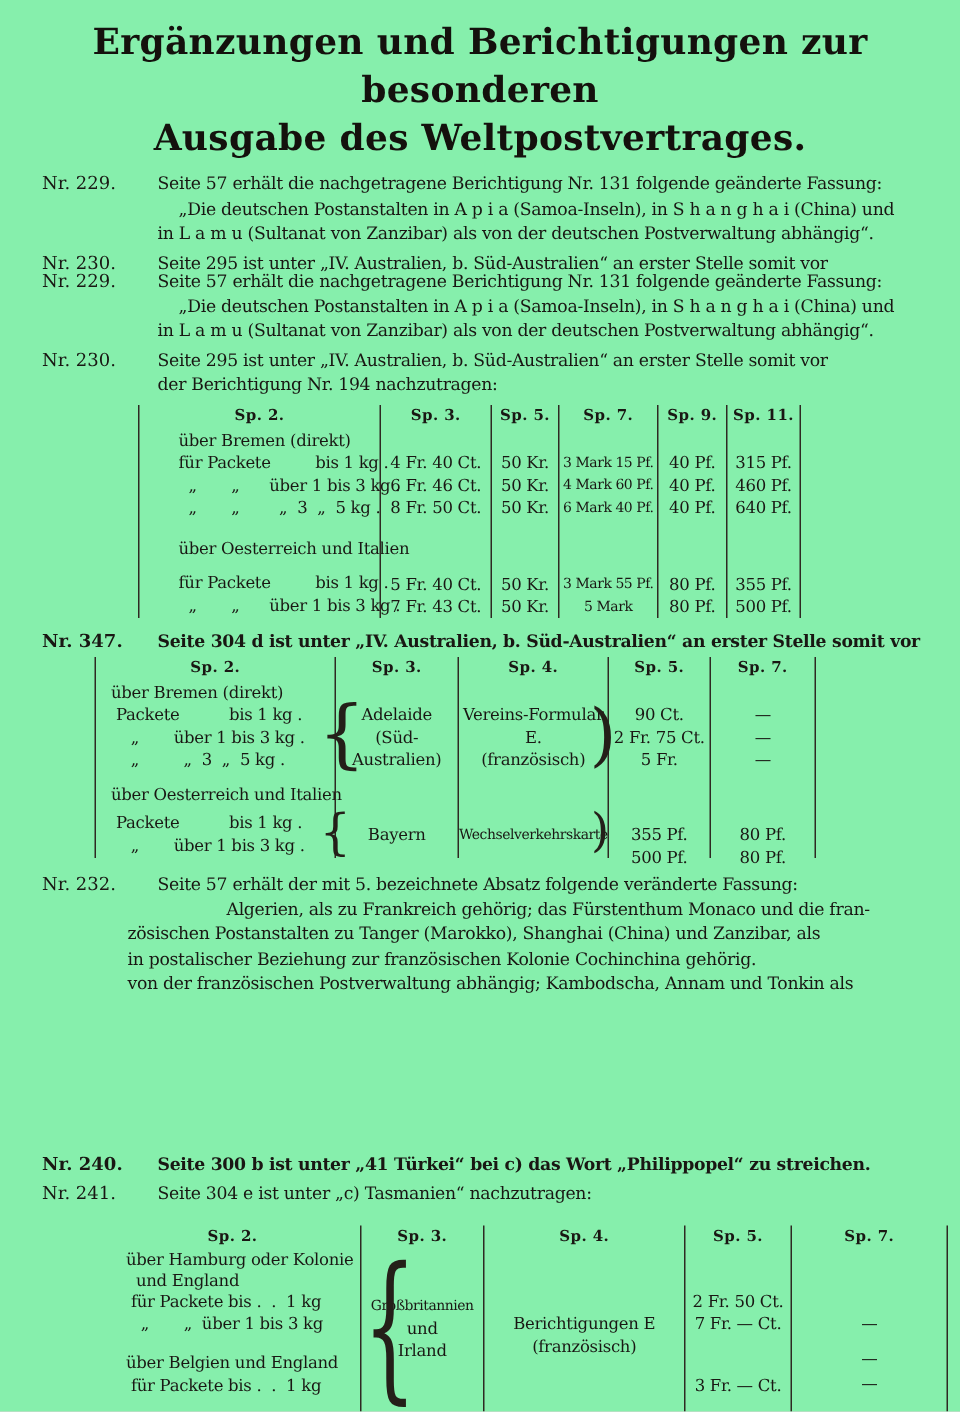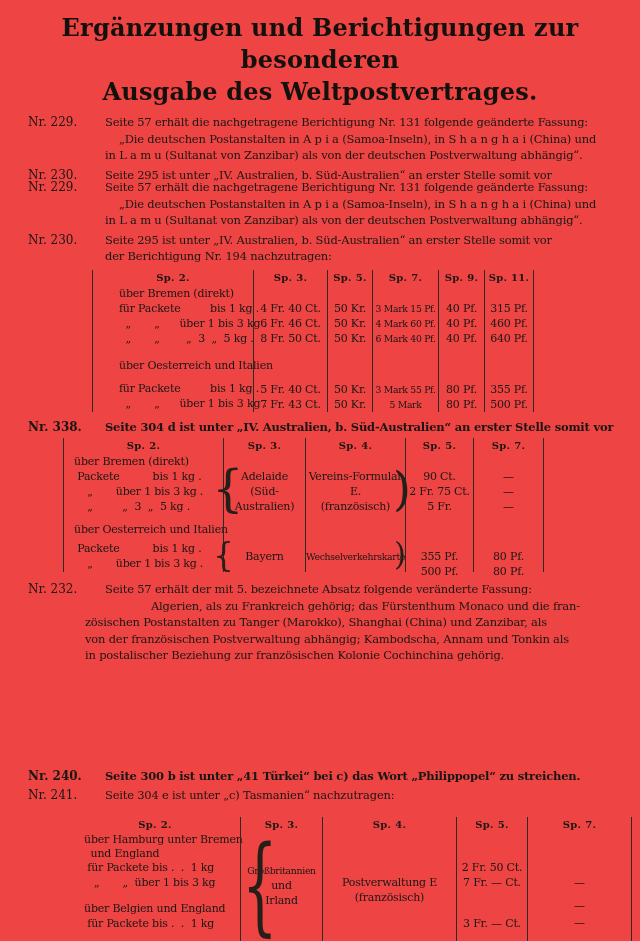--- a/index.html
+++ b/index.html
@@ -1,16 +1,16 @@
 <!DOCTYPE html>
 <html><head>
 <meta charset="utf-8">
 <style>
   html,body{margin:0;padding:0;background:#d8d8d4;}
-  .page{position:relative;width:640px;height:941px;margin:0 auto;background:#ef4444;color:#191713;
+  .page{position:relative;width:640px;height:941px;margin:0 auto;background:#86efac;color:#191713;
         font-family:"DejaVu Serif",serif;overflow:hidden;}
   .title{padding-top:12px;text-align:center;font-weight:bold;font-size:24px;line-height:32px;
          letter-spacing:.2px;color:#14110d;}
   .entry{display:flex;margin:0 4px 3px 28px;}
   .num{flex:none;width:70px;font-size:12px;line-height:16.5px;white-space:nowrap;}
   .lines{flex:1;min-width:0;padding-left:7px;}
   .ln{display:block;font-size:11.5px;line-height:16.5px;letter-spacing:-0.2px;white-space:nowrap;}
   .ind2{padding-left:14px;}
   .ind{padding-left:46px;}
   .out{margin-left:-20px;}
@@ -138,21 +138,21 @@
         <div class="c ctr">640 Pf.</div>
         <div class="sp" style="height:36px"></div>
         <div class="c ctr">355 Pf.</div>
         <div class="c ctr">500 Pf.</div>
       </div>
       <div class="endbar"></div>
     </div>
   </div>
 
   <div class="entry bold" style="margin-top:7px">
-    <span class="num">Nr. 338.</span>
+    <span class="num">Nr. 347.</span>
     <span class="lines">
       <span class="ln">Seite 304 d ist unter „IV. Australien, b. Süd-Australien“ an erster Stelle somit vor</span>
     </span>
   </div>
 
   <div class="tblwrap" style="margin:3px 0 0 63px">
     <div class="tbl t2">
       <div class="col" style="width:160px">
         <div class="hc">Sp. 2.</div>
         <div class="c w2 lab">über Bremen (direkt)</div>
@@ -214,22 +214,22 @@
     <span class="brace" style="left:330px;top:29px;font-size:46px;line-height:44px">)</span>
     <span class="brace" style="left:331px;top:102px;font-size:31px;line-height:29px">)</span>
   </div>
 
   <div class="entry" style="margin-top:9px">
     <span class="num">Nr. 232.</span>
     <span class="lines">
       <span class="ln">Seite 57 erhält der mit 5. bezeichnete Absatz folgende veränderte Fassung:</span>
       <span class="ln ind">Algerien, als zu Frankreich gehörig; das Fürstenthum Monaco und die fran-</span>
       <span class="ln out">zösischen Postanstalten zu Tanger (Marokko), Shanghai (China) und Zanzibar, als</span>
+      <span class="ln out">in postalischer Beziehung zur französischen Kolonie Cochinchina gehörig.</span>
       <span class="ln out">von der französischen Postverwaltung abhängig; Kambodscha, Annam und Tonkin als</span>
-      <span class="ln out">in postalischer Beziehung zur französischen Kolonie Cochinchina gehörig.</span>
     </span>
   </div>
 
   <div class="entry bold" style="margin-top:104px">
     <span class="num">Nr. 240.</span>
     <span class="lines">
       <span class="ln">Seite 300 b ist unter „41 Türkei“ bei c) das Wort „Philippopel“ zu streichen.</span>
     </span>
   </div>
 
@@ -237,40 +237,40 @@
     <span class="num">Nr. 241.</span>
     <span class="lines">
       <span class="ln">Seite 304 e ist unter „c) Tasmanien“ nachzutragen:</span>
     </span>
   </div>
 
   <div class="tblwrap" style="margin:13px 0 0 70px">
     <div class="tbl t3">
       <div class="col nob" style="width:170px">
         <div class="hc">Sp. 2.</div>
-        <div class="c14 w2 lab">über Hamburg unter Bremen</div>
+        <div class="c14 w2 lab">über Hamburg oder Kolonie</div>
         <div class="c13 w2 lab">  und England</div>
         <div class="c w2"> für Packete bis .  .  1 kg</div>
         <div class="c w2">   „       „  über 1 bis 3 kg</div>
         <div class="sp" style="height:12px"></div>
         <div class="c14 w2 lab">über Belgien und England</div>
         <div class="c w2"> für Packete bis .  .  1 kg</div>
 
       </div>
       <div class="col" style="width:82px">
         <div class="hc">Sp. 3.</div>
         <div class="sp" style="height:30px"></div>
         <div class="c ctr fs9">Großbritannien</div>
         <div class="c ctr">und</div>
         <div class="c ctr">Irland</div>
       </div>
       <div class="col" style="width:134px">
         <div class="hc">Sp. 4.</div>
         <div class="sp" style="height:42px"></div>
-        <div class="c ctr">Postverwaltung E</div>
+        <div class="c ctr">Berichtigungen E</div>
         <div class="c ctr">(französisch)</div>
       </div>
       <div class="col" style="width:71px">
         <div class="hc">Sp. 5.</div>
         <div class="sp" style="height:27px"></div>
         <div class="c ctr">2 Fr. 50 Ct.</div>
         <div class="c ctr">7 Fr. — Ct.</div>
         <div class="sp" style="height:26px"></div>
         <div class="c ctr">3 Fr. — Ct.</div>
 

